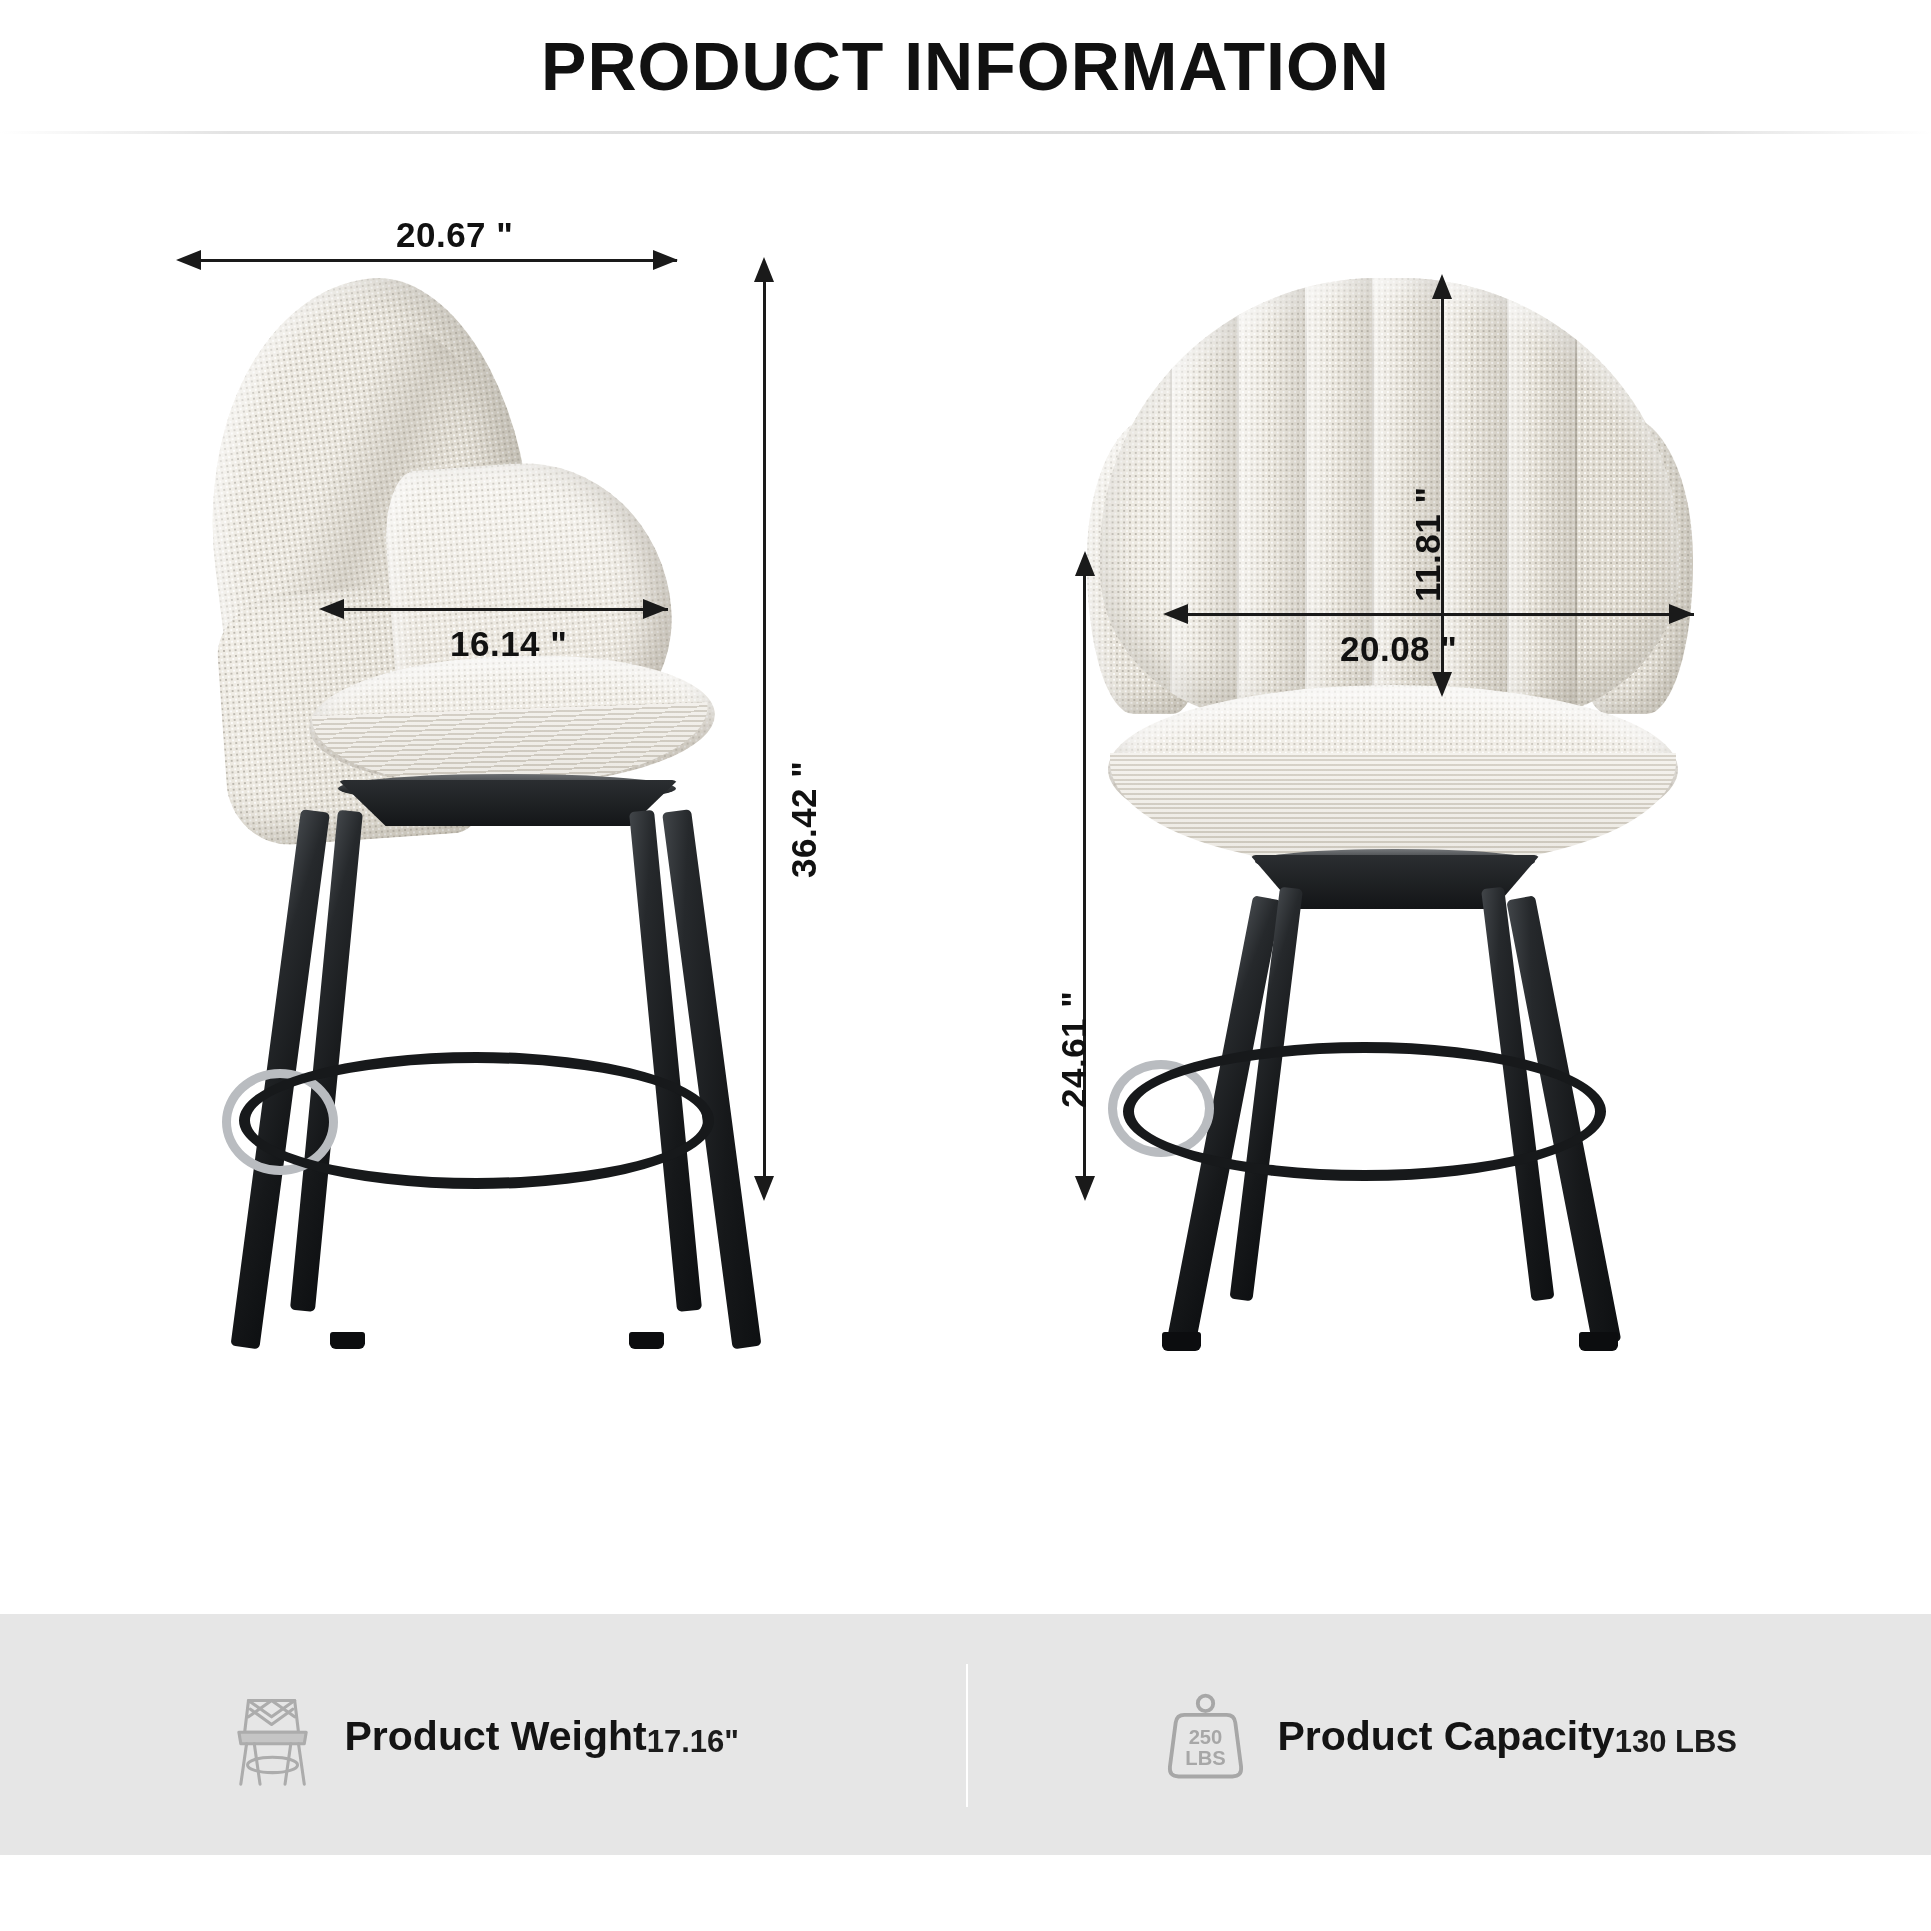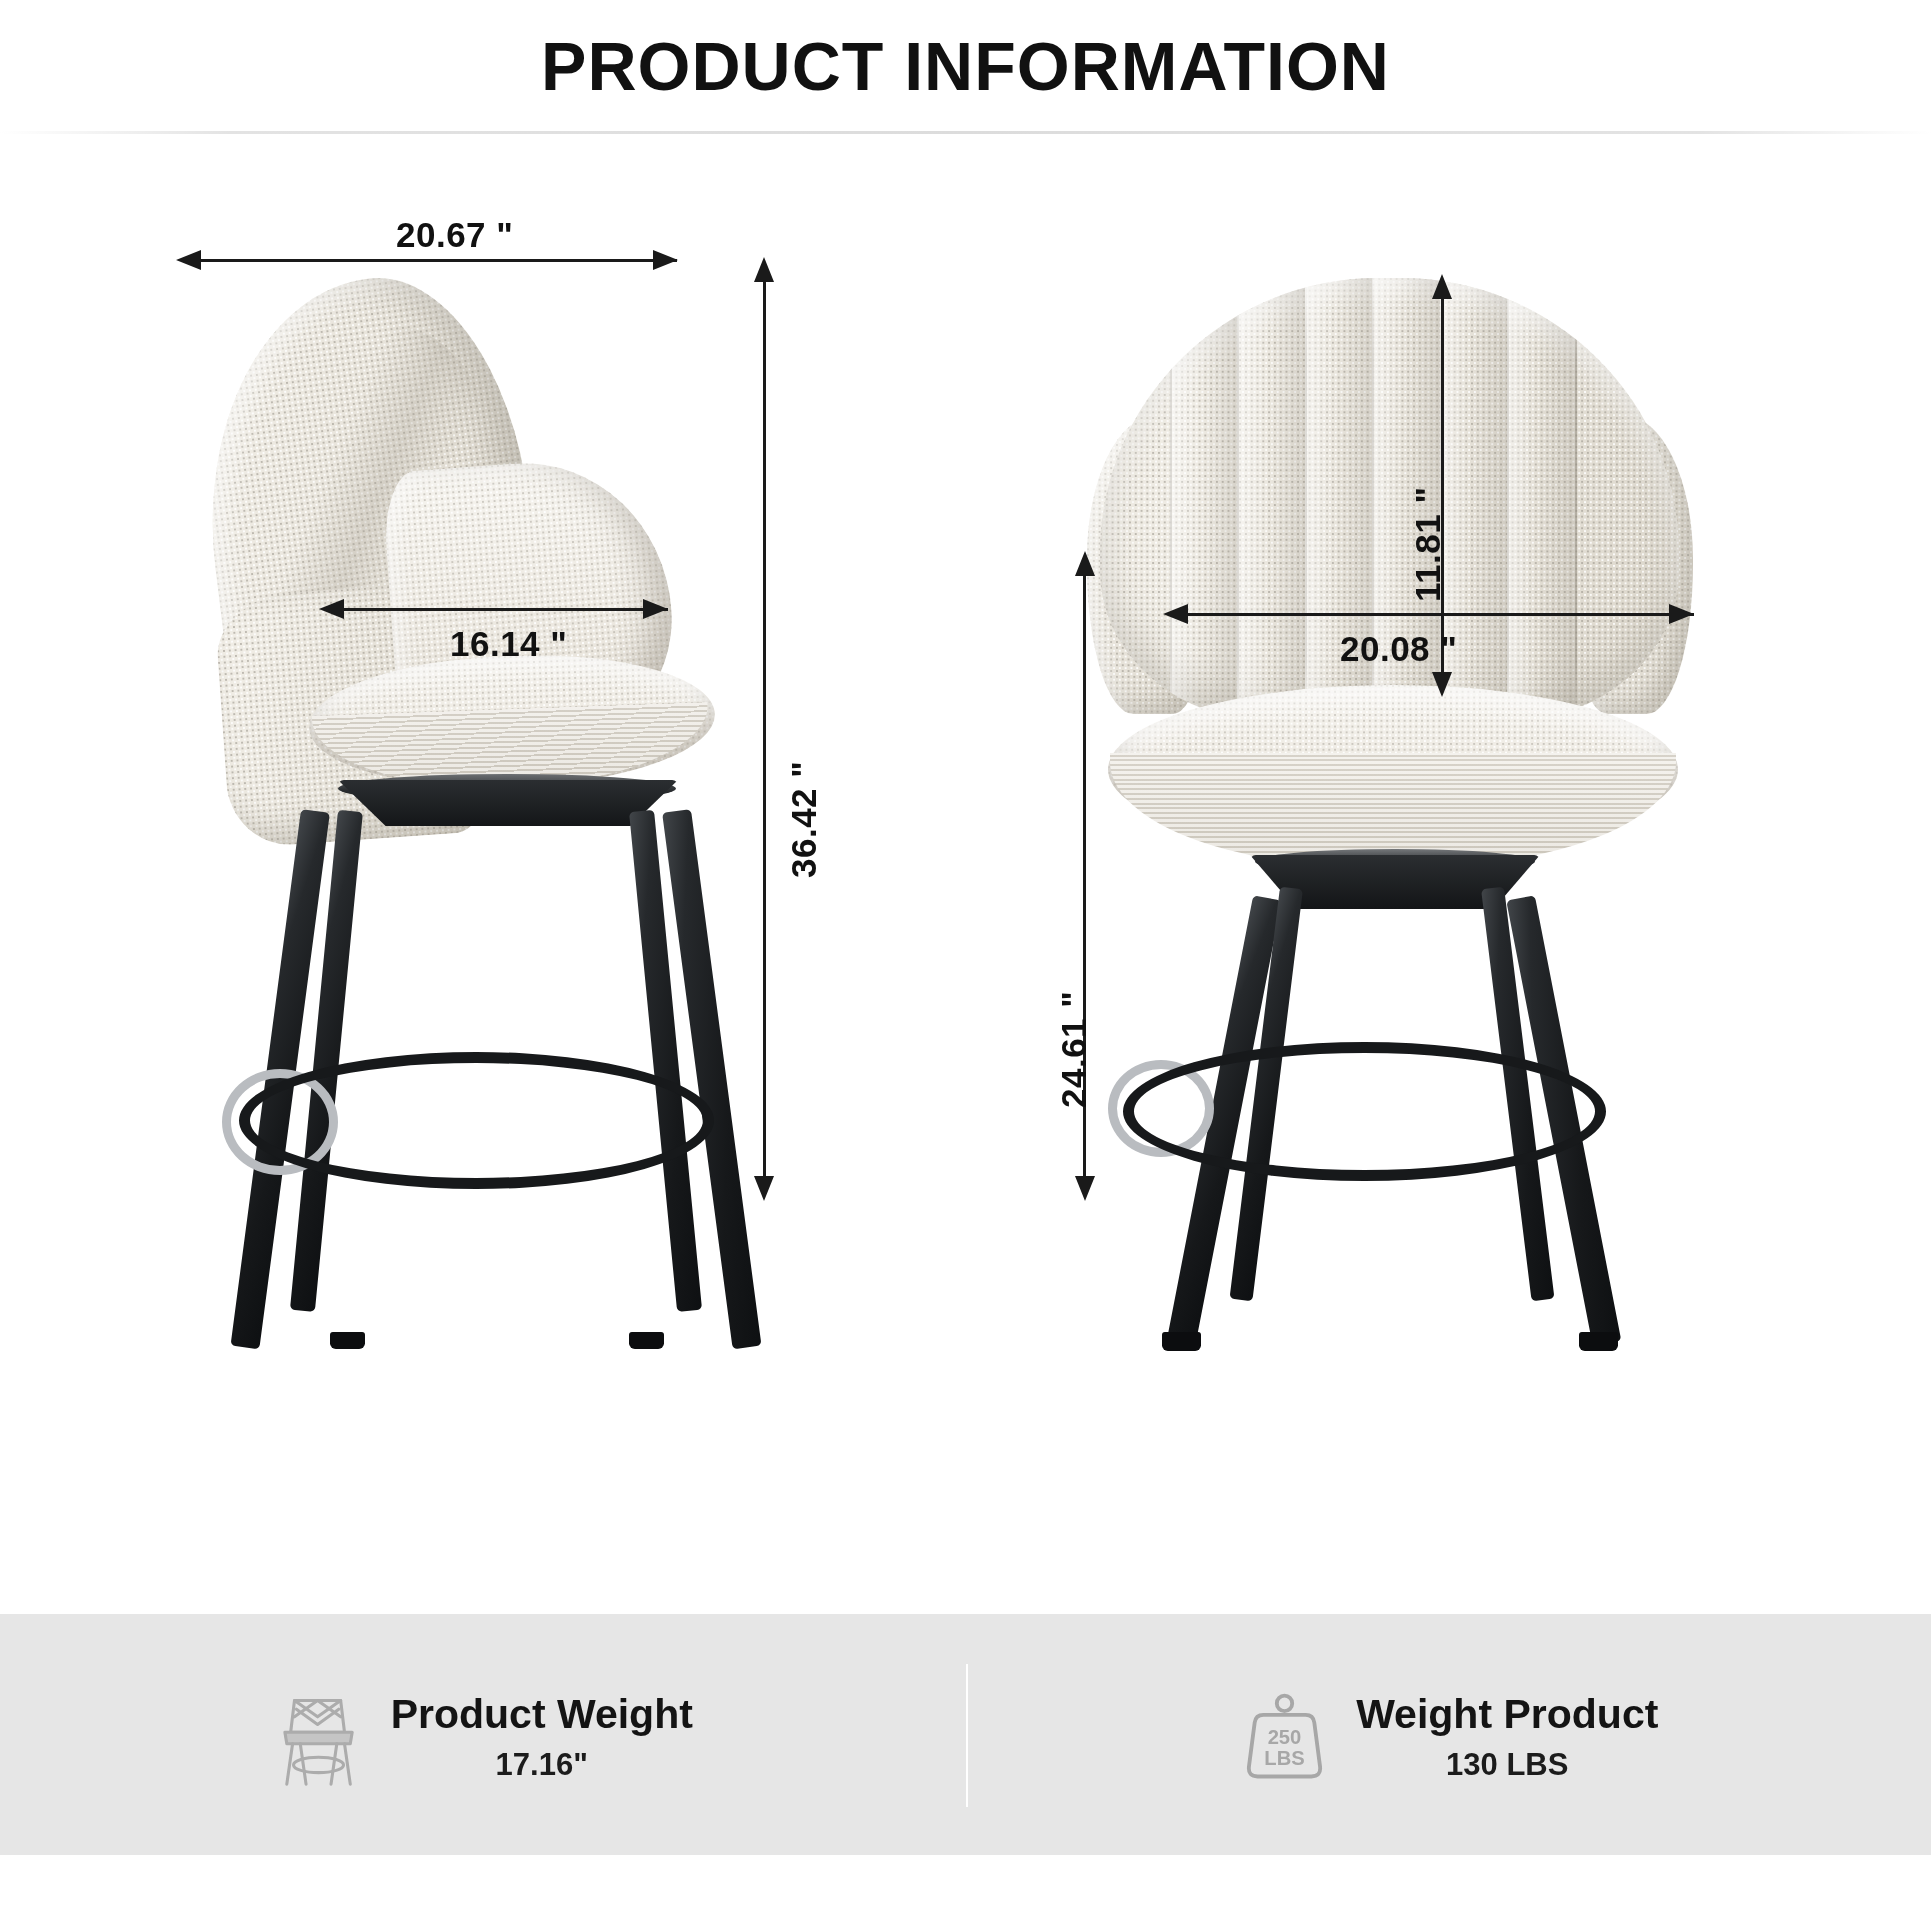--- a/index.html
+++ b/index.html
@@ -184,21 +184,21 @@
     background: #e6e6e6;
     display: flex; align-items: center;
   }
   .fcell {
     flex: 1 1 0; height: 241px; position: relative;
     display: flex; align-items: center; justify-content: center; gap: 25px;
     padding-top: 7.7px;
   }
   .fdiv { position: absolute; top: 50px; width: 2.9px; height: 143px; background: #ffffff; }
   .ficon { width: 93px; height: 100px; flex: 0 0 auto; opacity: 0.95; }
-  .ftext { display: flex; flex-direction: column; align-items: flex-start; }
+  .ftext { display: flex; flex-direction: row; align-items: flex-start; }
   .ftitle { font-size: 41px; font-weight: bold; color: #141414; line-height: 1.1; white-space: nowrap; }
   .fvalue { font-size: 31px; font-weight: bold; color: #1c1c1c; line-height: 1.3; margin-top: 7.7px; align-self: center; white-space: nowrap; }
   .fvalue.wide { font-size: 29px; }
 </style>
 </head>
 <body>
 
 <div class="page">
 
   <div class="header">
@@ -334,21 +334,21 @@
       <div class="fdiv" style="left:0;"></div>
       <svg class="ficon" viewBox="0 0 96 104">
         <g fill="none" stroke="#a4a4a4" stroke-width="4" stroke-linejoin="round">
           <circle cx="48" cy="16" r="8"></circle>
           <path d="M26 28 L70 28 Q78 28 79 36 L85 82 Q86 92 76 92 L20 92 Q10 92 11 82 L17 36 Q18 28 26 28 Z"></path>
         </g>
         <text x="48" y="58" text-anchor="middle" font-family="Liberation Sans, sans-serif" font-size="21" font-weight="bold" fill="#a4a4a4">250</text>
         <text x="48" y="80" text-anchor="middle" font-family="Liberation Sans, sans-serif" font-size="21" font-weight="bold" fill="#a4a4a4">LBS</text>
       </svg>
       <div class="ftext">
-        <div class="ftitle">Weight Product</div>
+        <div class="ftitle">Product Capacity</div>
         <div class="fvalue">130 LBS</div>
       </div>
     </div>
 
   </div>
 
 </div>
 
 
 </body></html>

